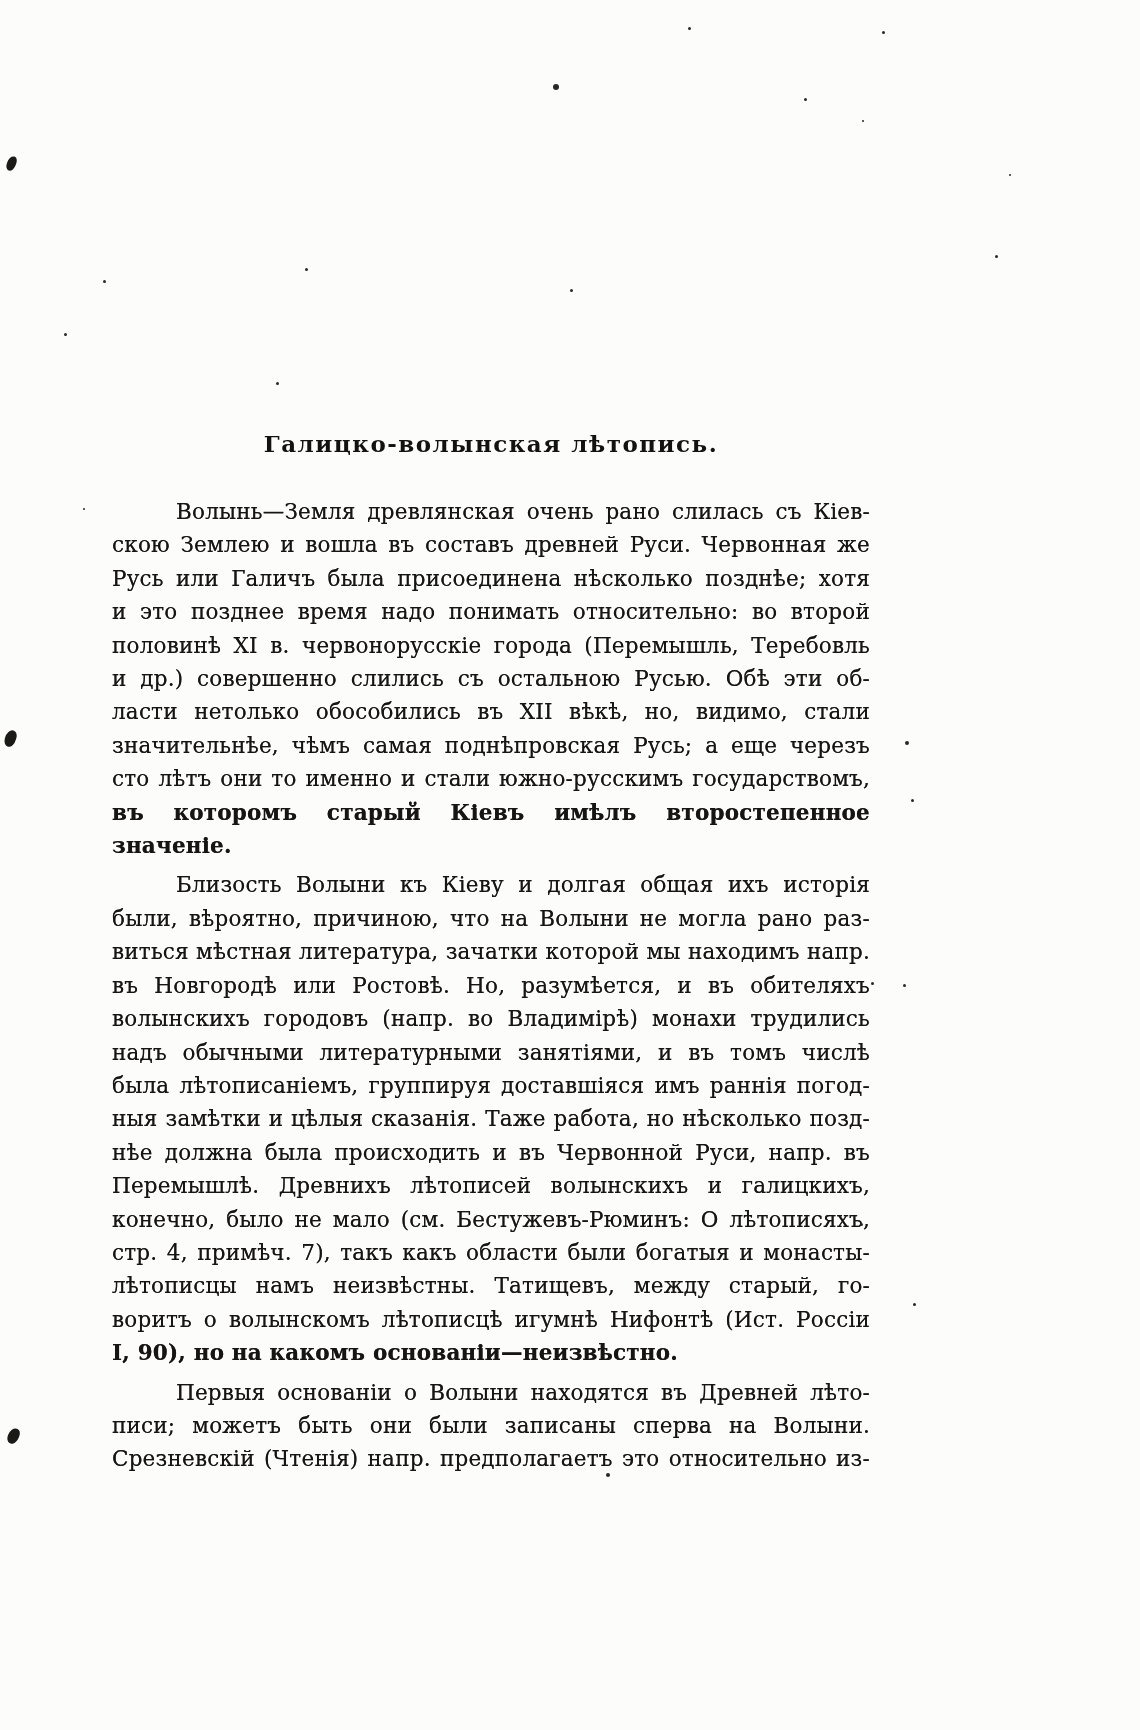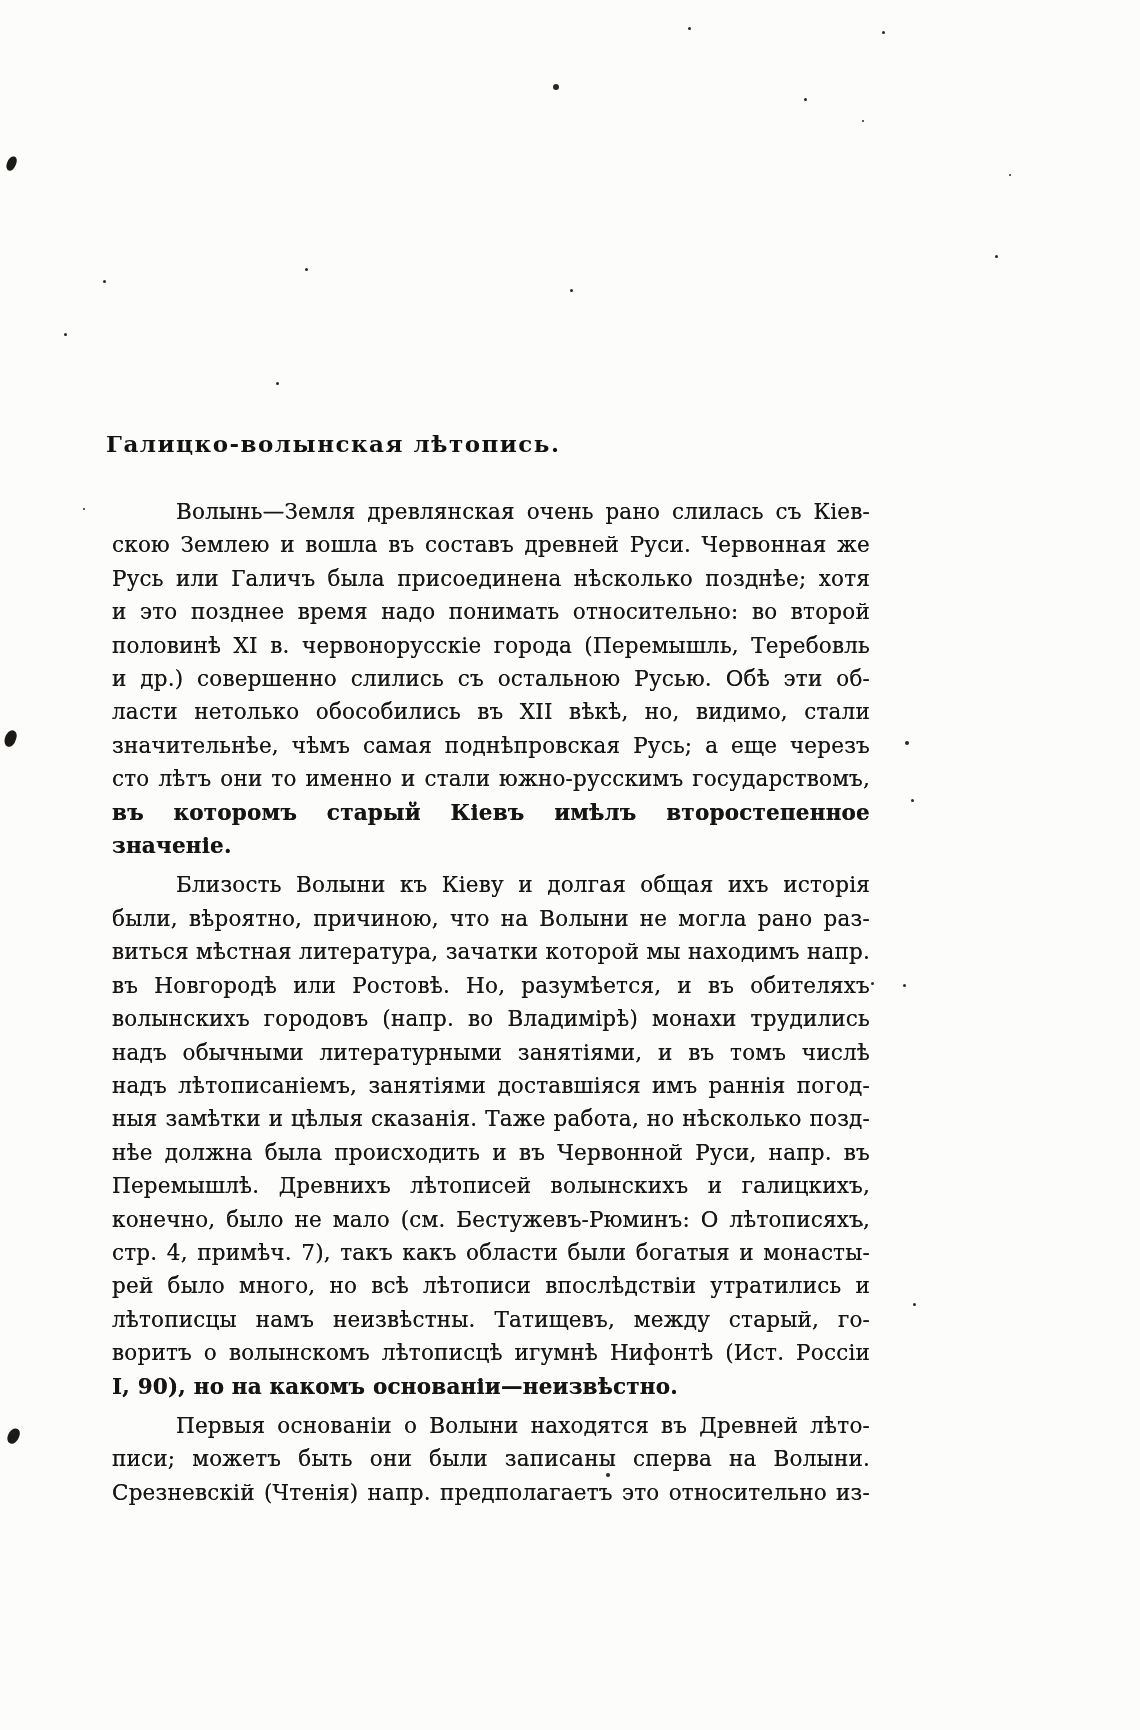--- a/index.html
+++ b/index.html
@@ -13,20 +13,21 @@
     font-family: "DejaVu Serif", serif;
     color: #171513;
   }
   .textblock {
     position: absolute;
     left: 106px;
     top: 430px;
     width: 770px;
   }
   .title {
+    text-align: center;
     font-weight: bold;
     font-size: 23px;
     letter-spacing: 1.5px;
     margin: 0 0 38px 0;
     color: #141210;
   }
   .para { margin: 6px; }
   .line {
     font-size: 21.5px;
     line-height: 33.4px;
@@ -73,27 +74,26 @@
       <div class="line last">въ которомъ старый Кіевъ имѣлъ второстепенное значеніе.</div>
     </div>
 
     <div class="para">
       <div class="line first">Близость Волыни къ Кіеву и долгая общая ихъ исторія</div>
       <div class="line">были, вѣроятно, причиною, что на Волыни не могла рано раз-</div>
       <div class="line">виться мѣстная литература, зачатки которой мы находимъ напр.</div>
       <div class="line">въ Новгородѣ или Ростовѣ. Но, разумѣется, и въ обителяхъ</div>
       <div class="line">волынскихъ городовъ (напр. во Владимірѣ) монахи трудились</div>
       <div class="line">надъ обычными литературными занятіями, и въ томъ числѣ</div>
-      <div class="line">надъ лѣтописаніемъ, занятіями доставшіяся имъ раннія погод-</div>
+      <div class="line">была лѣтописаніемъ, группируя доставшіяся имъ раннія погод-</div>
       <div class="line">ныя замѣтки и цѣлыя сказанія. Таже работа, но нѣсколько позд-</div>
       <div class="line">нѣе должна была происходить и въ Червонной Руси, напр. въ</div>
       <div class="line">Перемышлѣ. Древнихъ лѣтописей волынскихъ и галицкихъ,</div>
       <div class="line">конечно, было не мало (см. Бестужевъ-Рюминъ: О лѣтописяхъ,</div>
       <div class="line">стр. 4, примѣч. 7), такъ какъ области были богатыя и монасты-</div>
-      <div class="line">рей было много, но всѣ лѣтописи впослѣдствіи утратились и</div>
       <div class="line">лѣтописцы намъ неизвѣстны. Татищевъ, между старый, го-</div>
       <div class="line">воритъ о волынскомъ лѣтописцѣ игумнѣ Нифонтѣ (Ист. Россіи</div>
       <div class="line last">I, 90), но на какомъ основаніи—неизвѣстно.</div>
     </div>
 
     <div class="para">
       <div class="line first">Первыя основаніи о Волыни находятся въ Древней лѣто-</div>
       <div class="line">писи; можетъ быть они были записаны сперва на Волыни.</div>
       <div class="line">Срезневскій (Чтенія) напр. предполагаетъ это относительно из-</div>
     </div>

